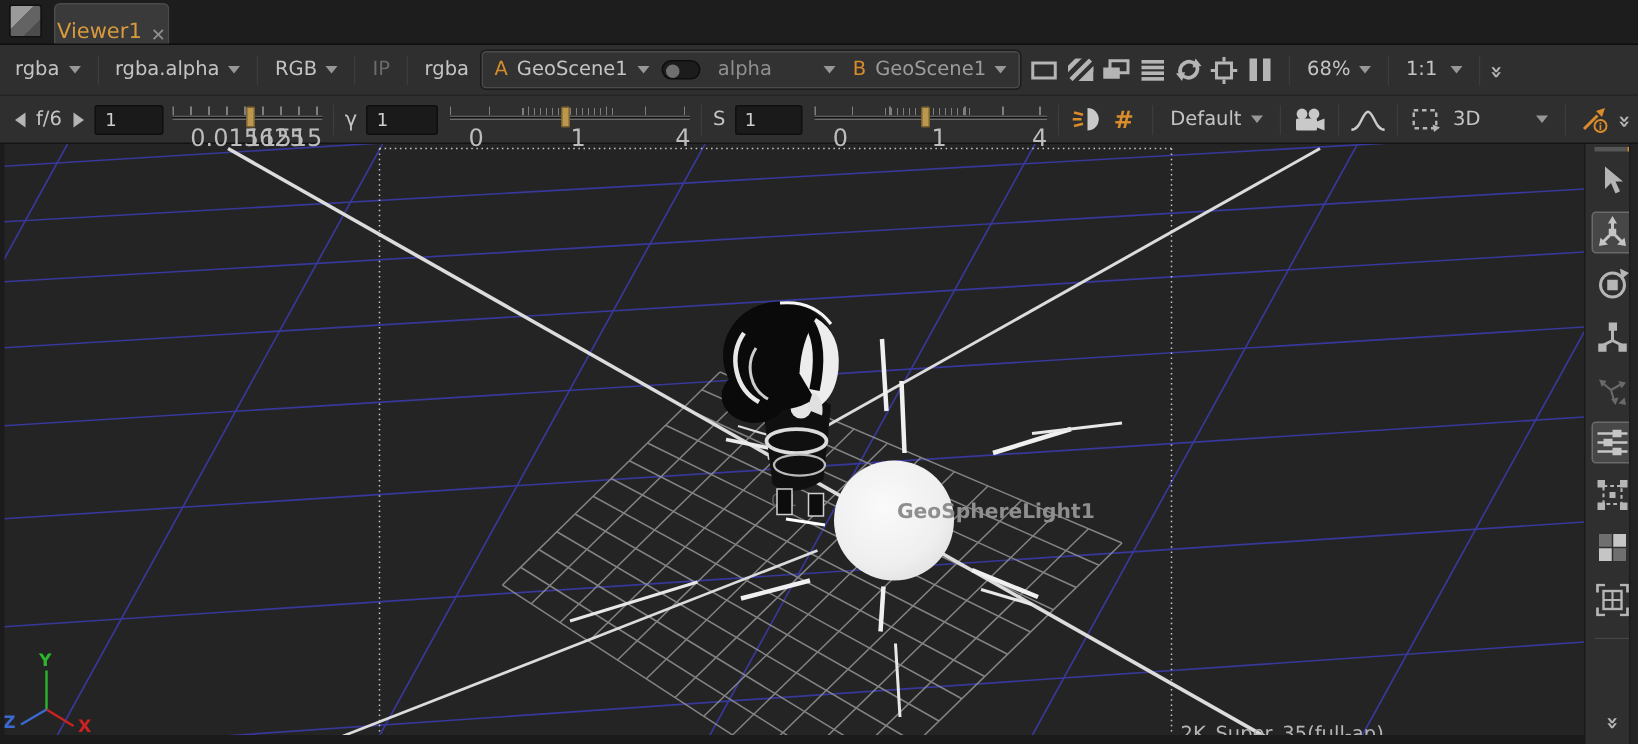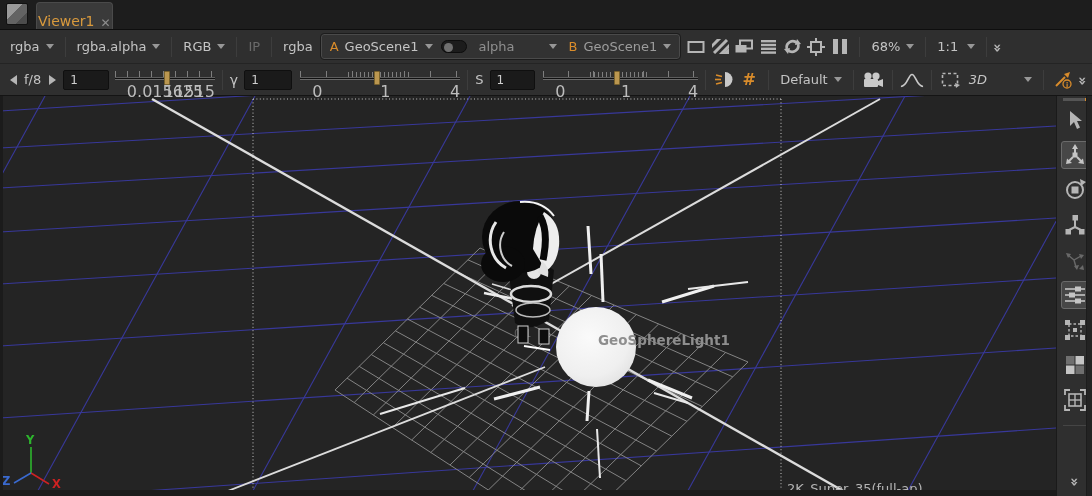--- a/index.html
+++ b/index.html
@@ -184,21 +184,21 @@
         <span class="caret"></span>
     </div>
     <i class="sep"></i>
     <span class="chev">»</span>
   </div>
 
   <div class="tb tb2">
     <span class="ic" style="width:14px;">
         <span class="arrL"></span>
       </span>
-    <span style="margin:0 4px;">f/8</span>
+    <span style="margin:0 4px;">f/6</span>
     <span class="ic" style="width:14px;">
         <span class="arrR"></span>
       </span>
     <span class="ibox" style="width:52px;margin-left:4px;">1</span>
     <div class="slider" style="width:100px;margin-left:6px;">
       <div class="ticks"></div>
       <div class="rail"></div>
       <div class="handle" style="left:49%;"></div>
       <div class="slabels">
         <span style="left:0">0.015625</span>
@@ -268,21 +268,21 @@
           <path d="M1,16 C8,16 9,3 13,3 C17,3 18,16 25,16" fill="none" stroke="#c9c9c9" stroke-width="1.8"></path>
         </svg>
     </span>
     <i class="sep"></i>
     <span class="ic">
       <svg width="20" height="16" viewBox="0 0 20 16">
         <rect x="1.5" y="1.5" width="15" height="12" fill="none" stroke="#b5b5b5" stroke-width="1.6" stroke-dasharray="3 2.5"></rect>
         <polygon points="14,11 19,13 15,16" fill="#b5b5b5"></polygon>
       </svg>
     </span>
-    <div class="dd" style="width:84px;justify-content:space-between;margin-left:2px;font-style:italic;">
+    <div class="dd" style="width:84px;justify-content:space-between;margin-left:2px;">
       <span>3D</span>
         <span class="caret"></span>
     </div>
     <i class="sep"></i>
     <span class="ic">
       <svg width="20" height="18" viewBox="0 0 20 18">
         <g stroke="#d98c2b" stroke-width="2">
             <line x1="3" y1="15" x2="12" y2="6"></line>
           </g>
         <polygon points="11,3 17,1 15,7" fill="#d98c2b"></polygon>

